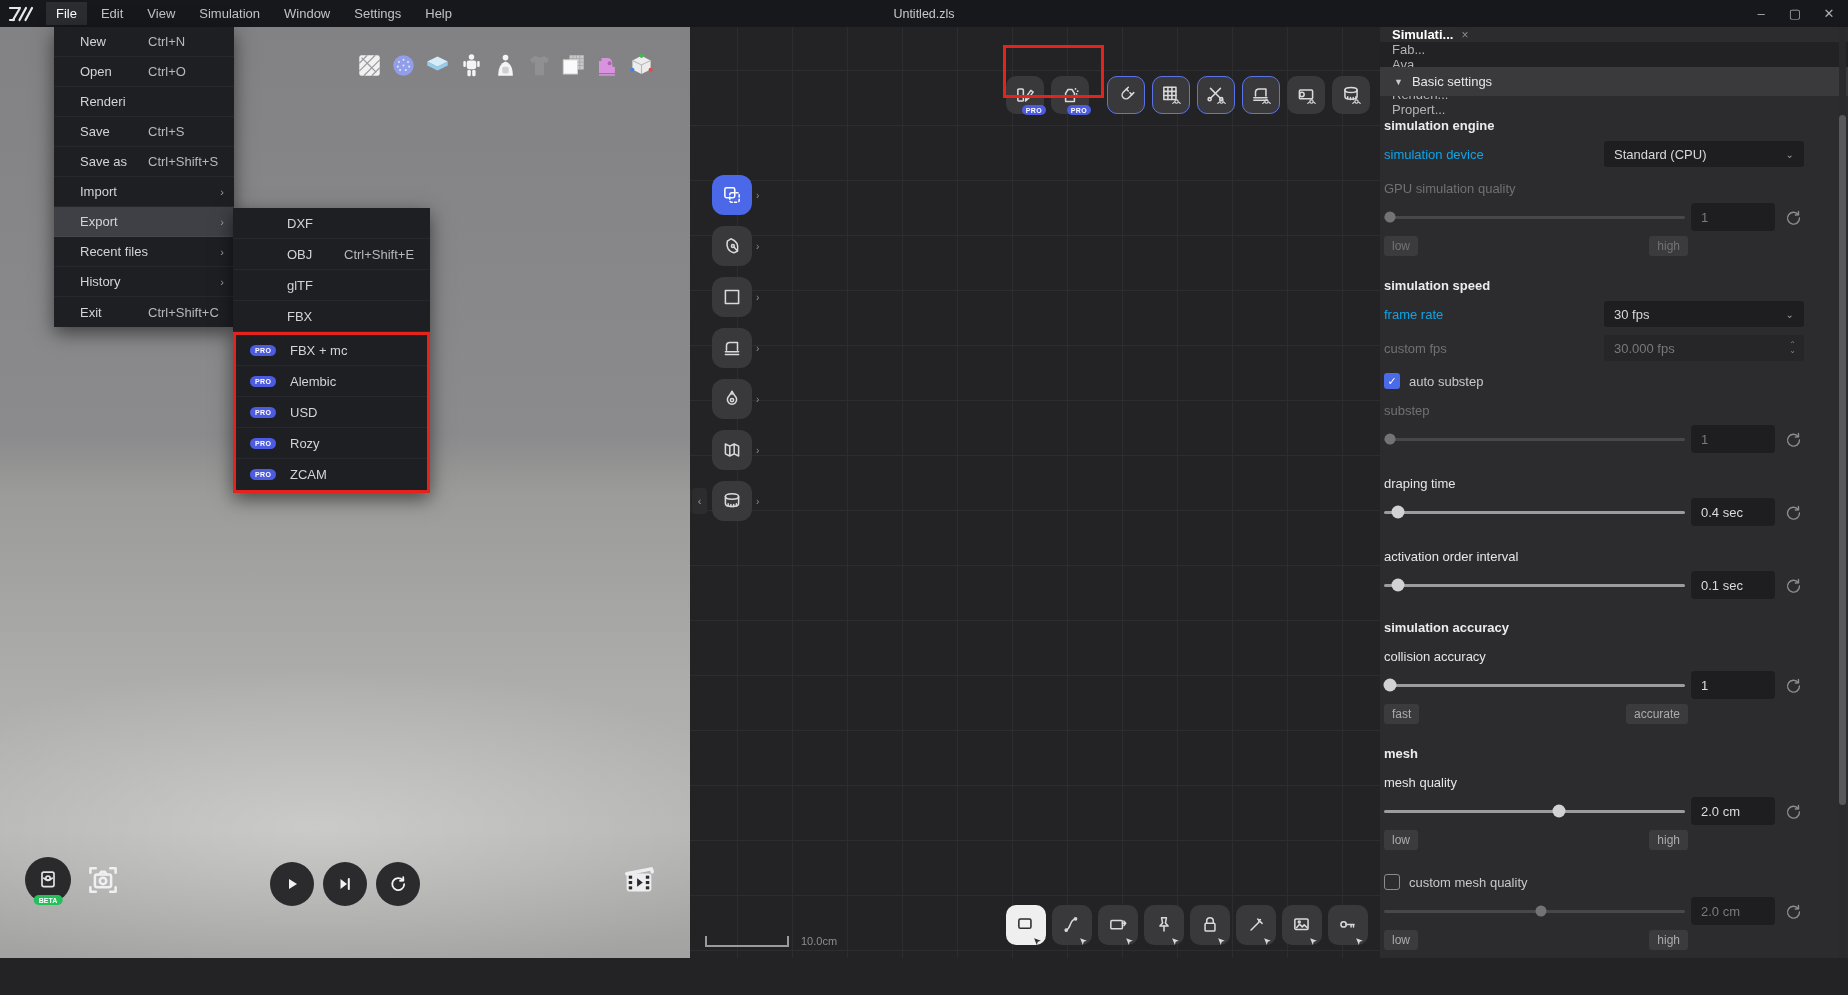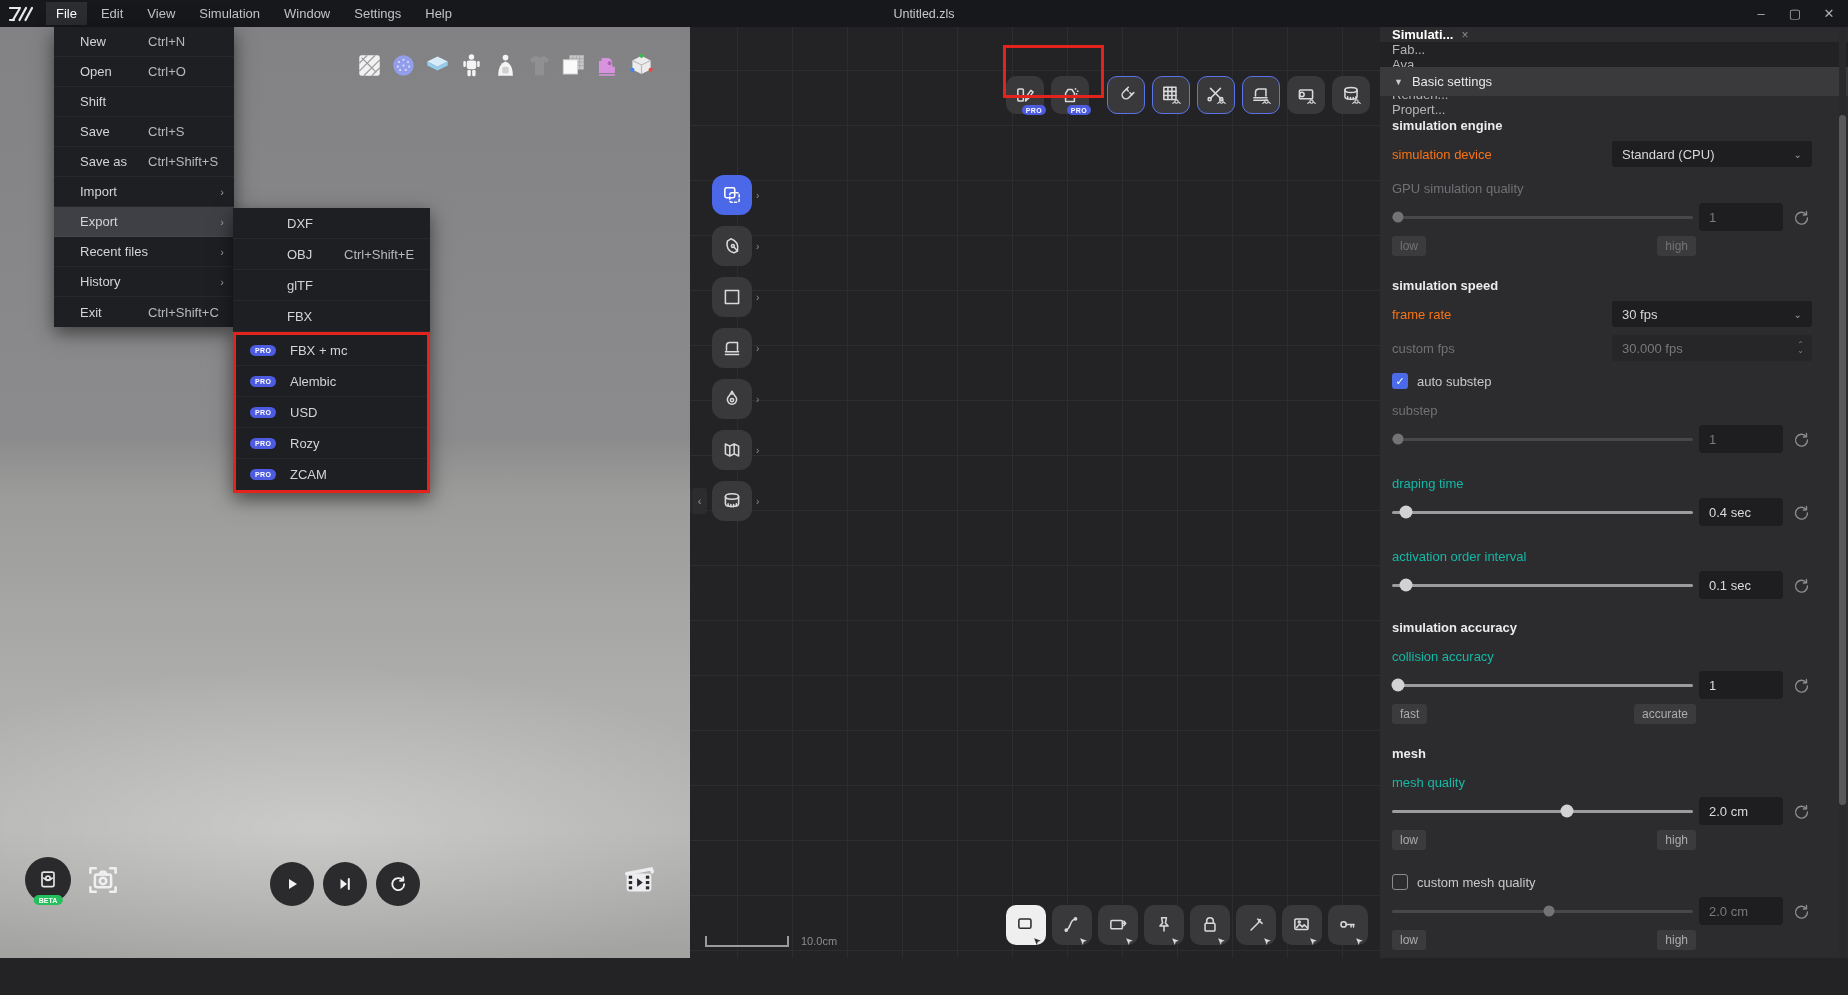--- a/index.html
+++ b/index.html
@@ -77,27 +77,27 @@
   
   #panel{position:absolute;left:1380px;top:0;width:468px;height:931px;background:#2c2c2e;overflow:hidden;}
   #panel-tabs{position:absolute;left:0;top:0;width:468px;height:40px;background:#222225;display:flex;align-items:stretch;flex-direction:column;}
   .ptab{display:flex;align-items:center;gap:8px;padding:0 12px;font-size:13px;color:#b4b4b6;}
   .ptab.active{background:#2c2c2e;color:#fff;font-weight:bold;}
   .ptab .tab-close{color:#8a8a8c;font-weight:normal;font-size:12px;}
   #section-header{position:absolute;left:0;top:40px;width:468px;height:29px;background:#3a3a3d;
                   display:flex;align-items:center;gap:9px;padding-left:14px;box-sizing:border-box;
                   font-size:13px;color:#e6e6e8;}
   #section-header .tri{font-size:9px;color:#cicic3;color:#c9c9cb;}
-  #panel-body{position:absolute;left:12px;top:69px;width:420px;height:862px;}
+  #panel-body{position:absolute;left:4px;top:69px;width:420px;height:862px;}
   .p-heading{margin-top:22px;font-size:13px;font-weight:bold;color:#ececee;}
-  .p-label{margin-top:14px;font-size:13px;color:#14b8a6;}
+  .p-label{margin-top:14px;font-size:13px;color:#e5e5e5;}
   .p-label.dis{color:#707174;}
   .p-label.spaced{margin-top:24px;}
   .p-ctl{margin-top:8px;display:flex;align-items:center;height:26px;}
-  .p-ctl .lbl{flex:1;font-size:13px;color:#f97316;}
+  .p-ctl .lbl{flex:1;font-size:13px;color:#0ea5e9;}
   .p-ctl .lbl.dis{color:#707174;}
   .dropdown{width:200px;height:26px;background:#1e1e21;border-radius:3px;display:flex;align-items:center;
             padding:0 10px;box-sizing:border-box;font-size:13px;color:#d8d8da;}
   .dropdown .chev{margin-left:auto;color:#98989a;font-size:10px;}
   .spinbox{width:200px;height:26px;background:#262629;border-radius:3px;display:flex;align-items:center;
            padding:0 8px 0 10px;box-sizing:border-box;font-size:13px;color:#77787b;}
   .spinbox .spins{margin-left:auto;display:flex;flex-direction:column;line-height:6px;font-size:8px;color:#85858a;}
   .p-slider-row{margin-top:8px;display:flex;align-items:center;height:26px;}
   .track{position:relative;width:301px;height:3px;border-radius:2px;background:#9c9c9e;}
   .track.dis{background:#48484b;}
@@ -750,21 +750,21 @@
   <div id="file-menu" class="menu-panel">
       <div class="menu-row">
         <span class="m-label">New</span>
         <span class="m-short">Ctrl+N</span>
       </div>
       <div class="menu-row">
         <span class="m-label">Open</span>
         <span class="m-short">Ctrl+O</span>
       </div>
       <div class="menu-row">
-        <span class="m-label">Shift</span>
+        <span class="m-label">Renderi</span>
       </div>
       <div class="menu-row">
         <span class="m-label">Save</span>
         <span class="m-short">Ctrl+S</span>
       </div>
       <div class="menu-row">
         <span class="m-label">Save as</span>
         <span class="m-short">Ctrl+Shift+S</span>
       </div>
       <div class="menu-row">

